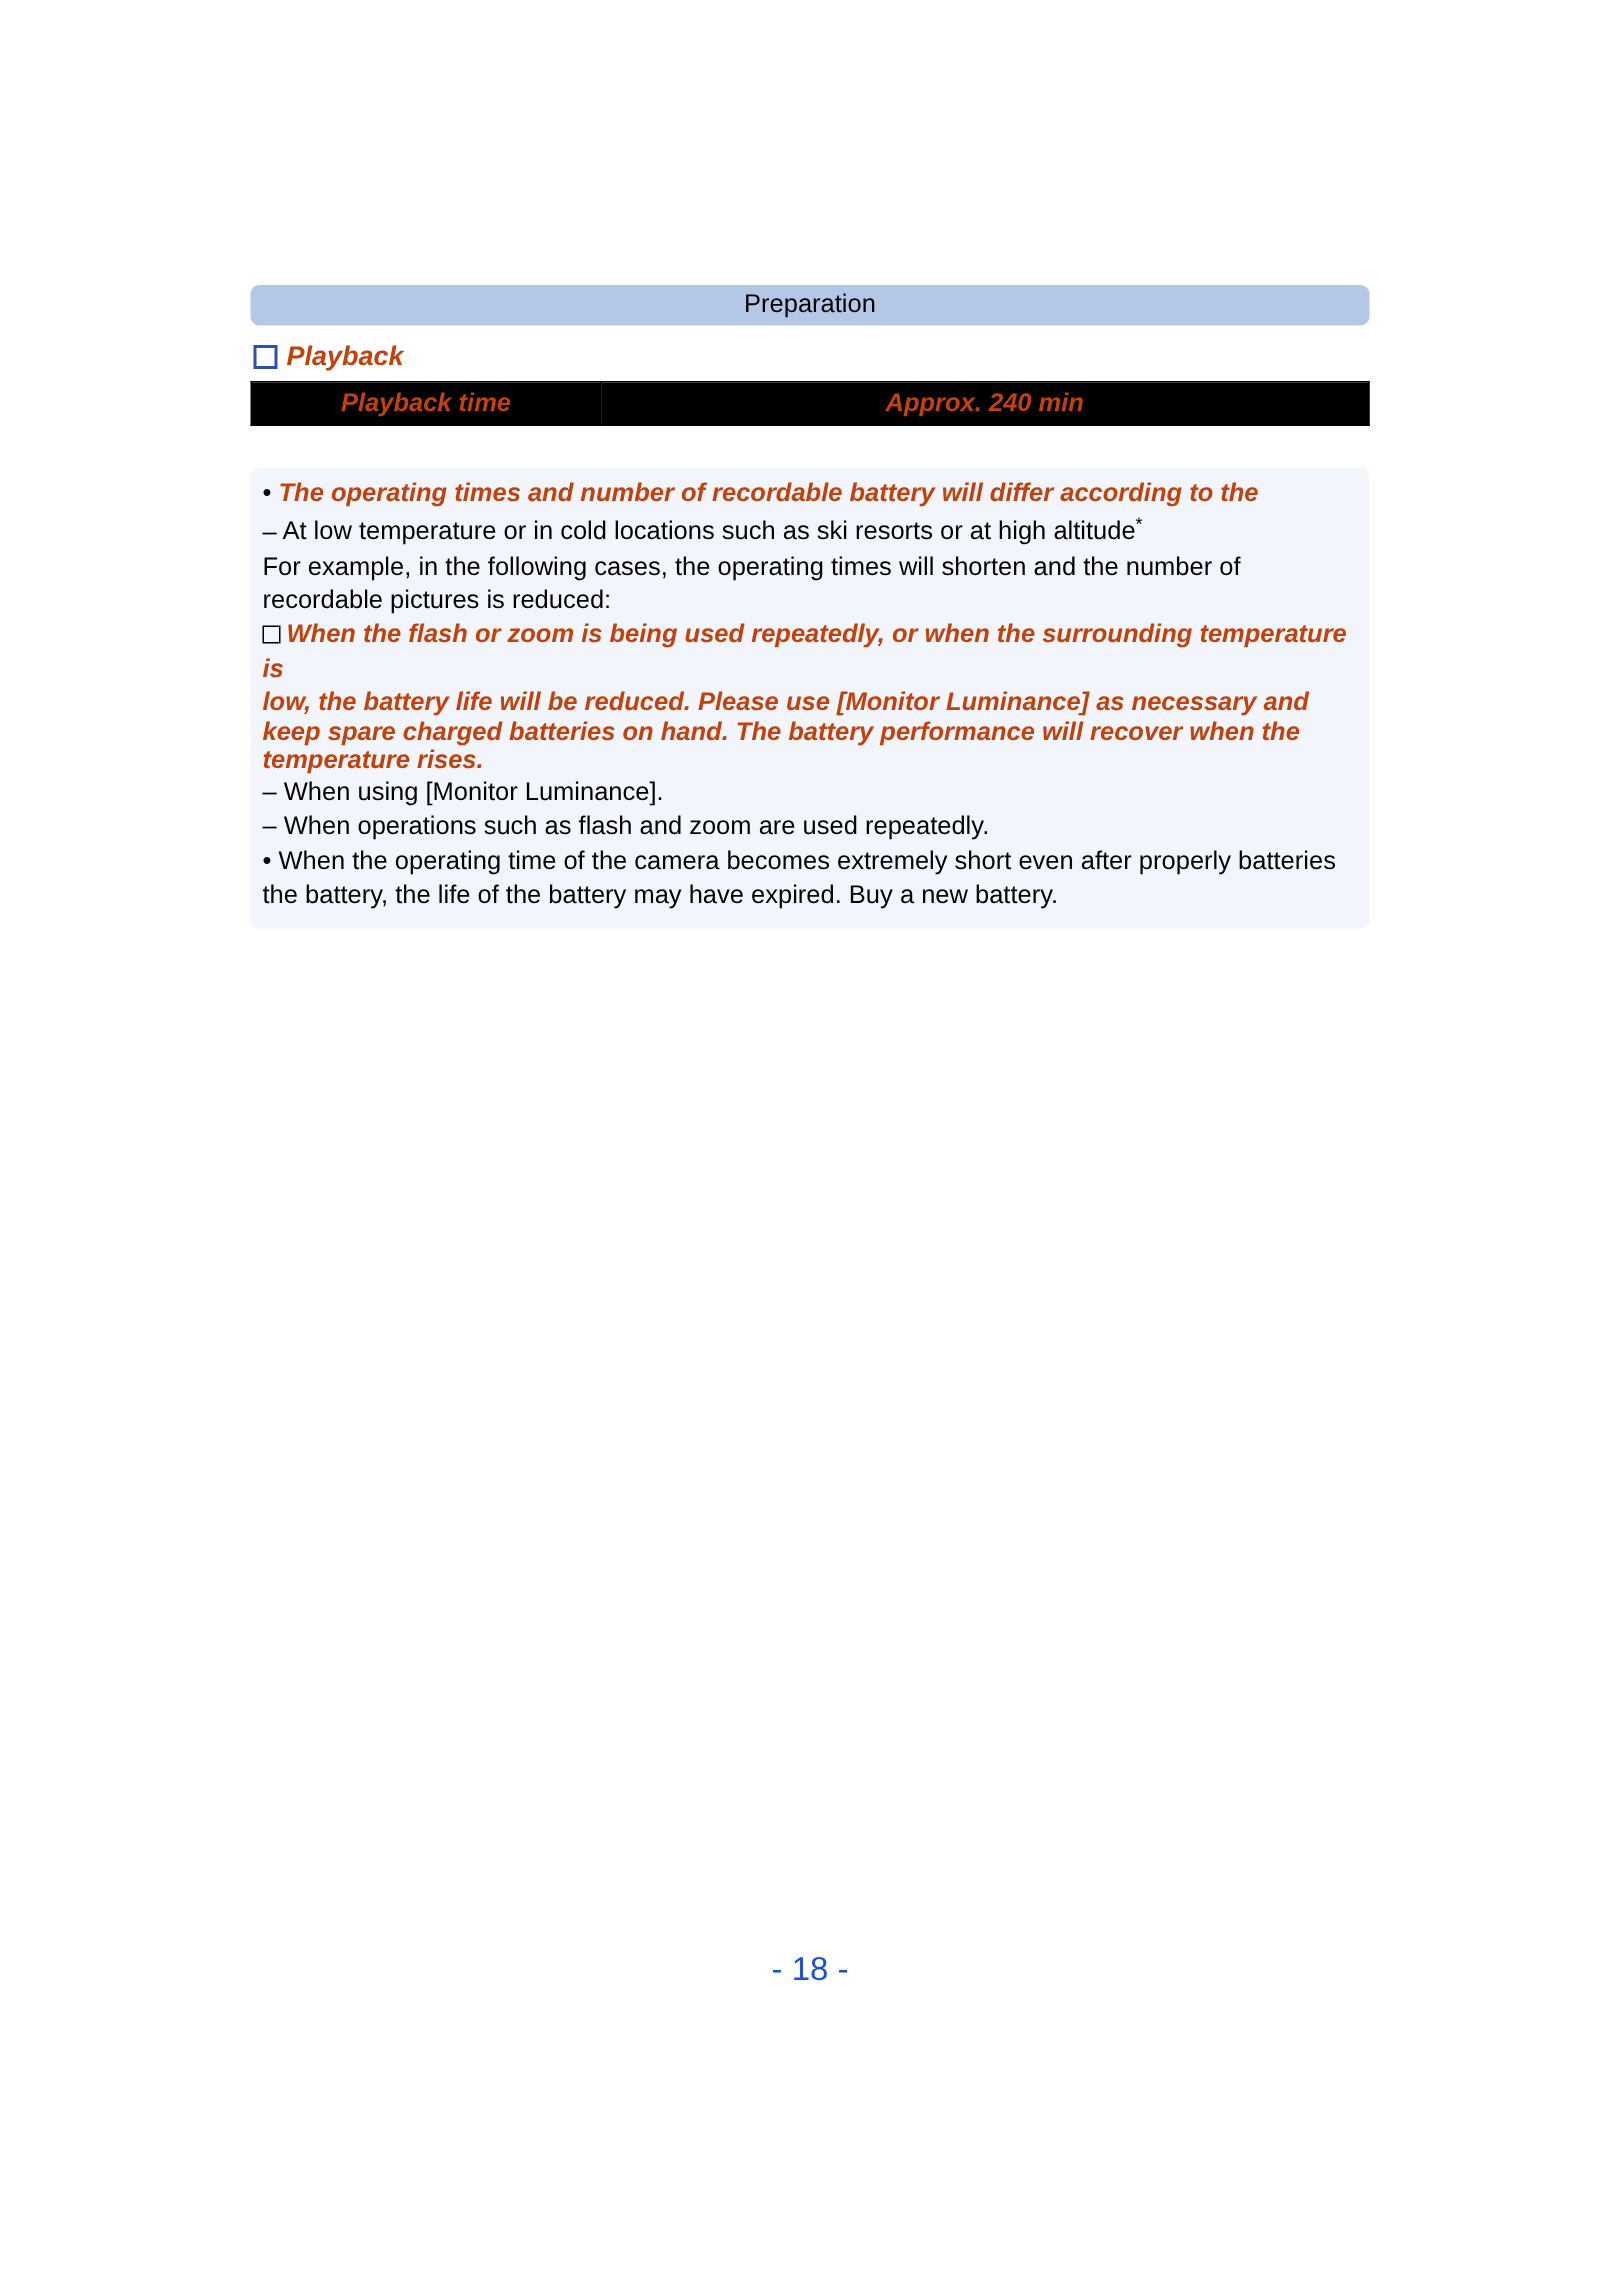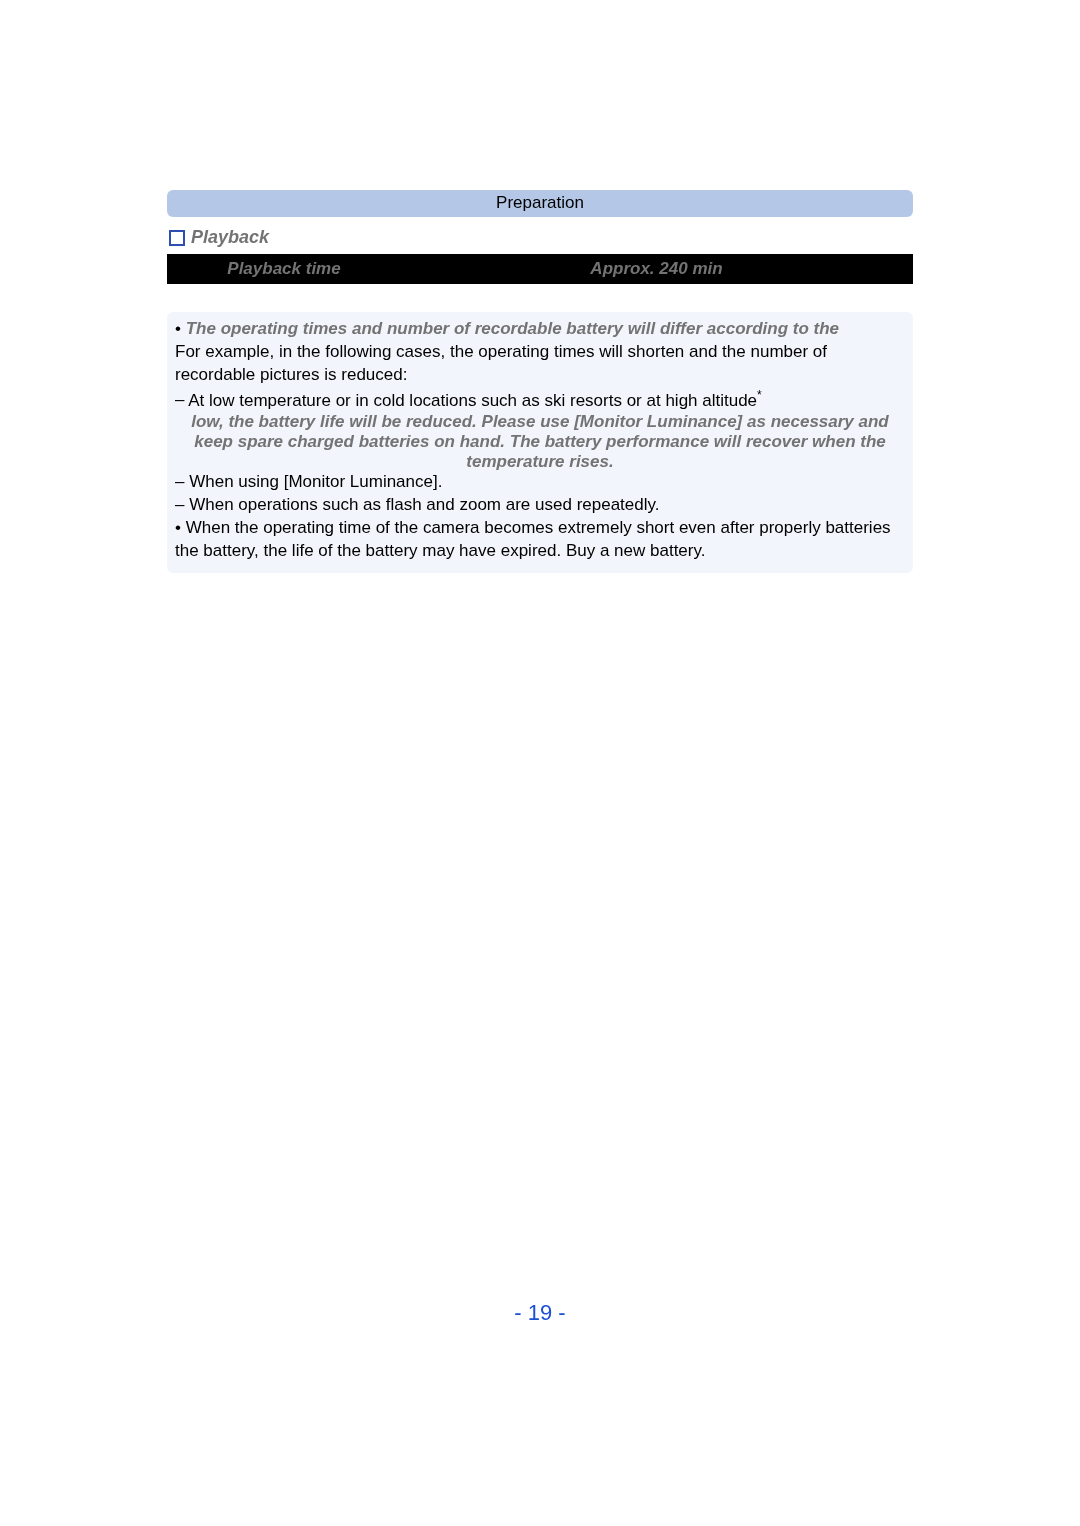--- a/index.html
+++ b/index.html
@@ -45,22 +45,21 @@
   }
   .sq {
     width: 12px;
     height: 12px;
     border: 2px solid #2f4fb0;
     display: inline-block;
   }
   .glyph {
     font-weight: bold;
     font-style: italic;
-    color: #737373;
-    text-align: center;
+    color: #c2410c;
   }
   table.info {
     width: 100%;
     border-collapse: collapse;
     table-layout: fixed;
   }
   table.info td, table.info th {
     border: 1px solid #000;
     padding: 4px 6px;
     font-size: 17px;
@@ -145,39 +144,42 @@
       </tr>
     </tbody>
       </table>
 
     <div class="note-box">
 
       <div class="row">
         <span class="bullet">•&nbsp;</span><span class="glyph">The operating times and number of recordable battery will differ according to the</span>
       </div>
 
-      <div class="row indent1">For example, in the following cases, the operating times will shorten and the number of recordable pictures is reduced:</div>
-
       <div class="row indent1">
         <span class="dash"></span><span>At low temperature or in cold locations such as ski resorts or at high altitude</span><span class="asterisk-sup">*</span>
       </div>
 
+      <div class="row indent1">For example, in the following cases, the operating times will shorten and the number of recordable pictures is reduced:</div>
+
+      <div class="row indent2">
+        <span class="small-sq"></span><span class="glyph">When the flash or zoom is being used repeatedly, or when the surrounding temperature is</span>
+      </div>
       <div class="row indent3 glyph glyph-stack">low, the battery life will be reduced. Please use [Monitor Luminance] as necessary and</div>
       <div class="row indent3 glyph glyph-stack">keep spare charged batteries on hand. The battery performance will recover when the</div>
       <div class="row indent3 glyph glyph-stack">temperature rises.</div>
 
       <div class="row indent1">
         <span class="dash"></span><span>When using [Monitor Luminance].</span>
       </div>
 
       <div class="row indent1">
         <span class="dash"></span><span>When operations such as flash and zoom are used repeatedly.</span>
       </div>
 
       <div class="row">
         <span class="bullet">•&nbsp;</span><span>When the operating time of the camera becomes extremely short even after properly batteries the battery, the life of the battery may have expired. Buy a new battery.</span>
       </div>
 
     </div>
   </div>
 
-  <div class="page-number">- 19 -</div>
+  <div class="page-number">- 18 -</div>
 </div>
 
 </body></html>

